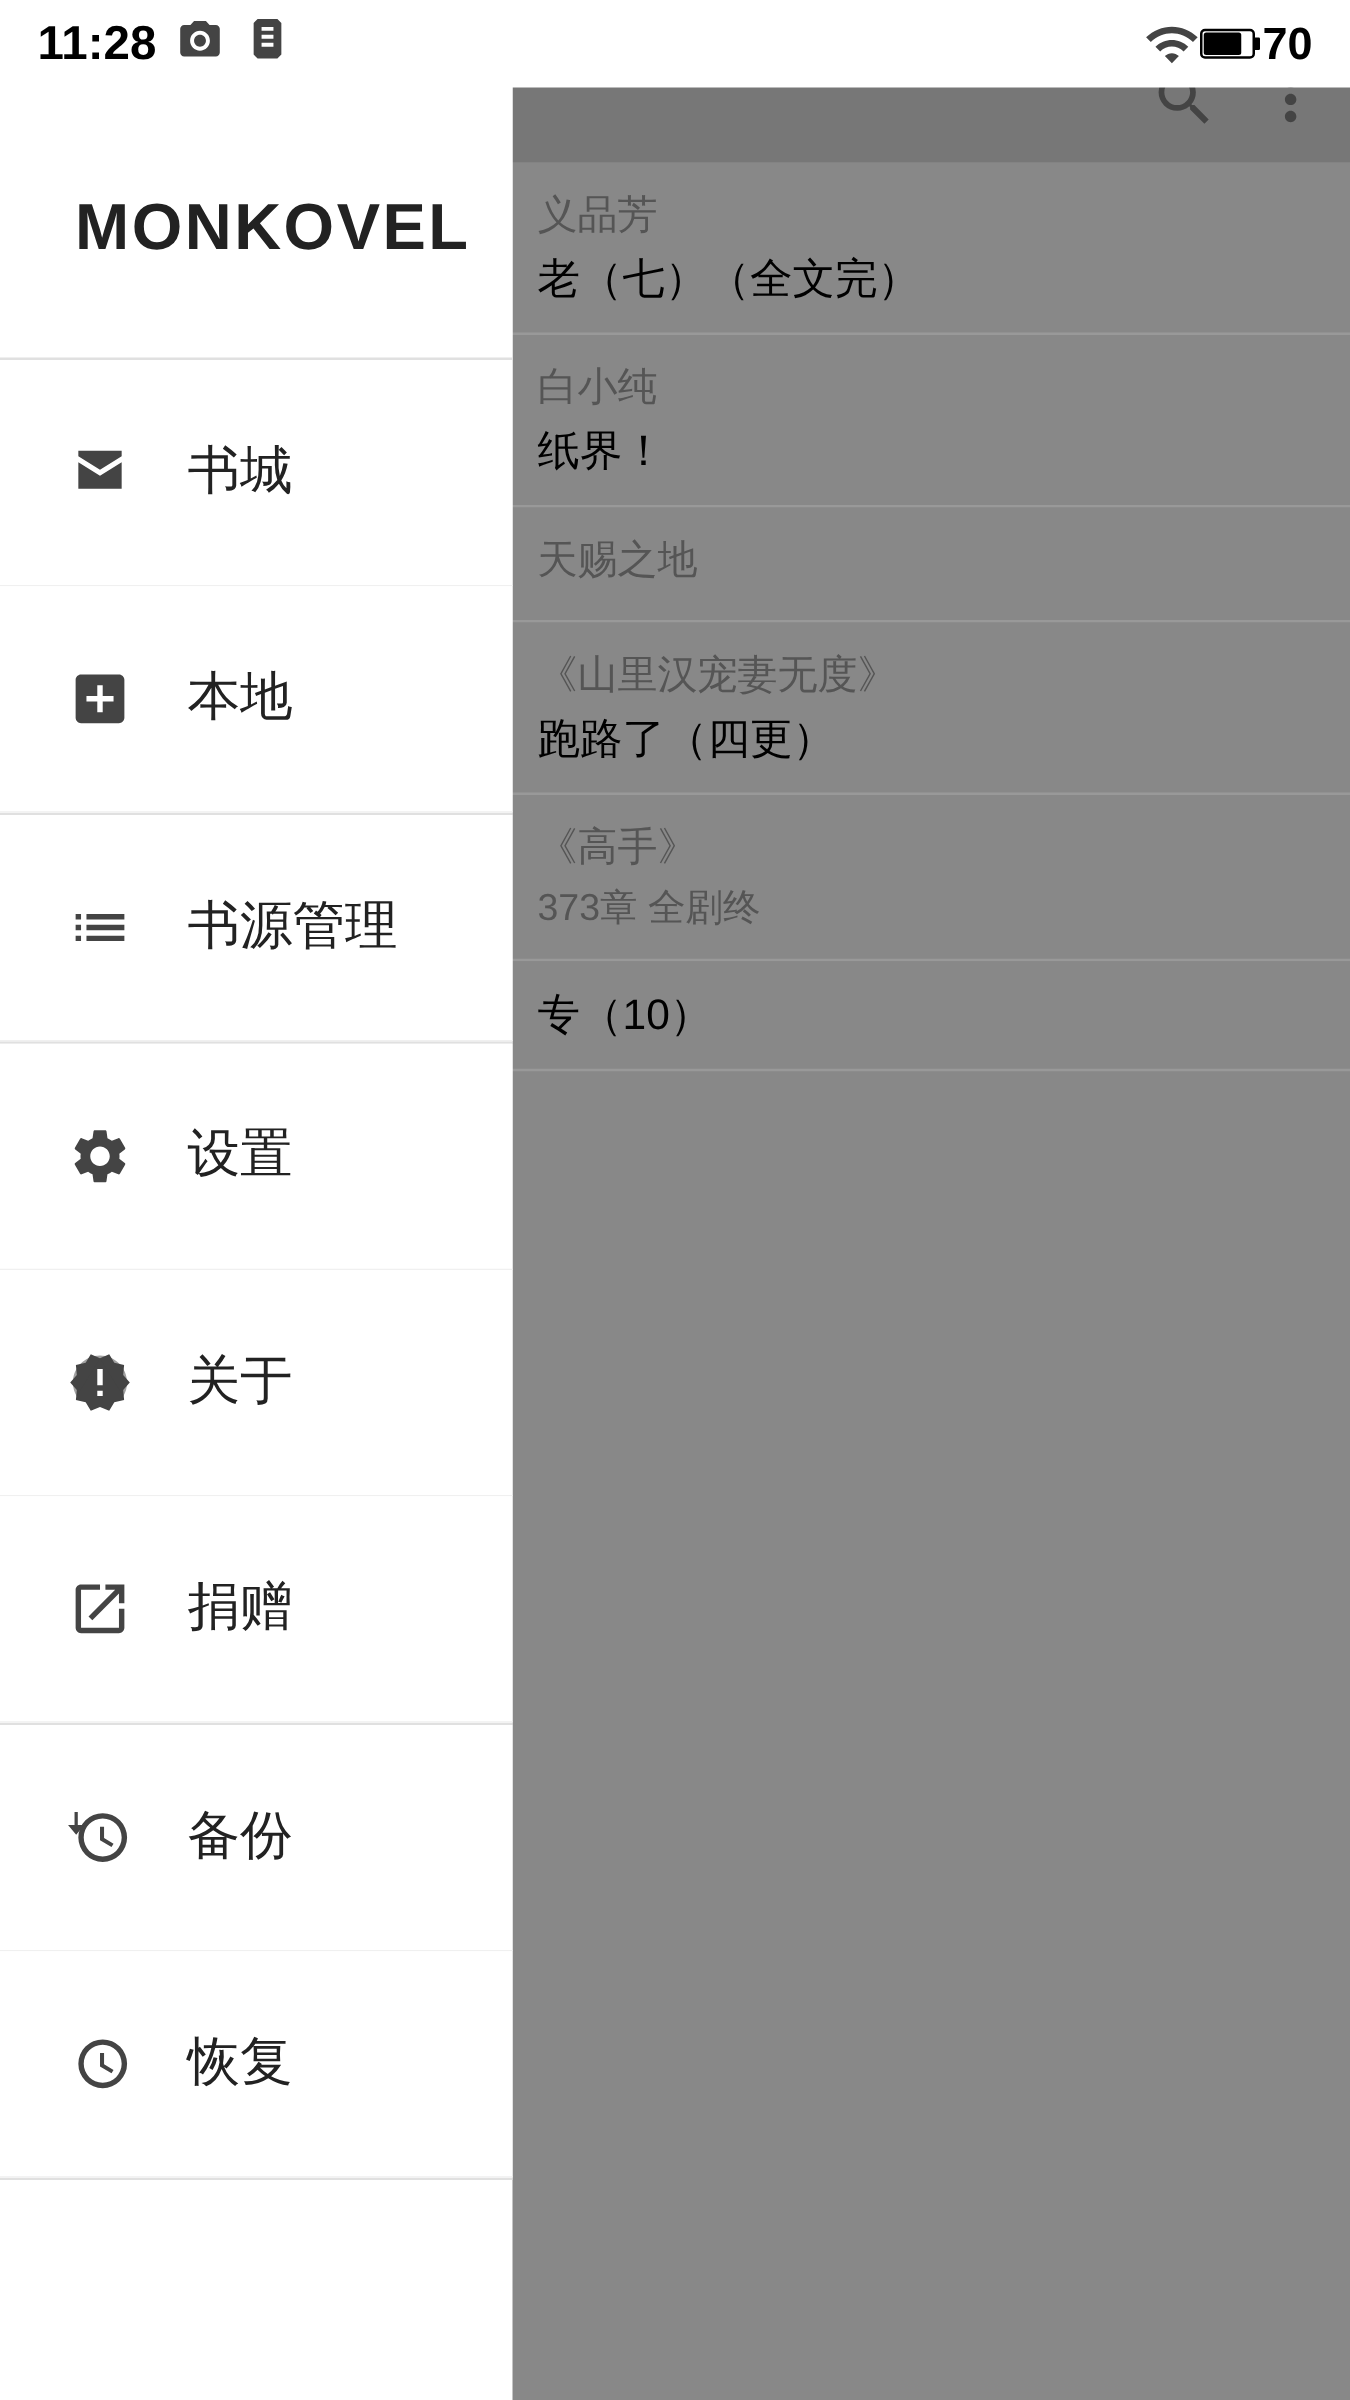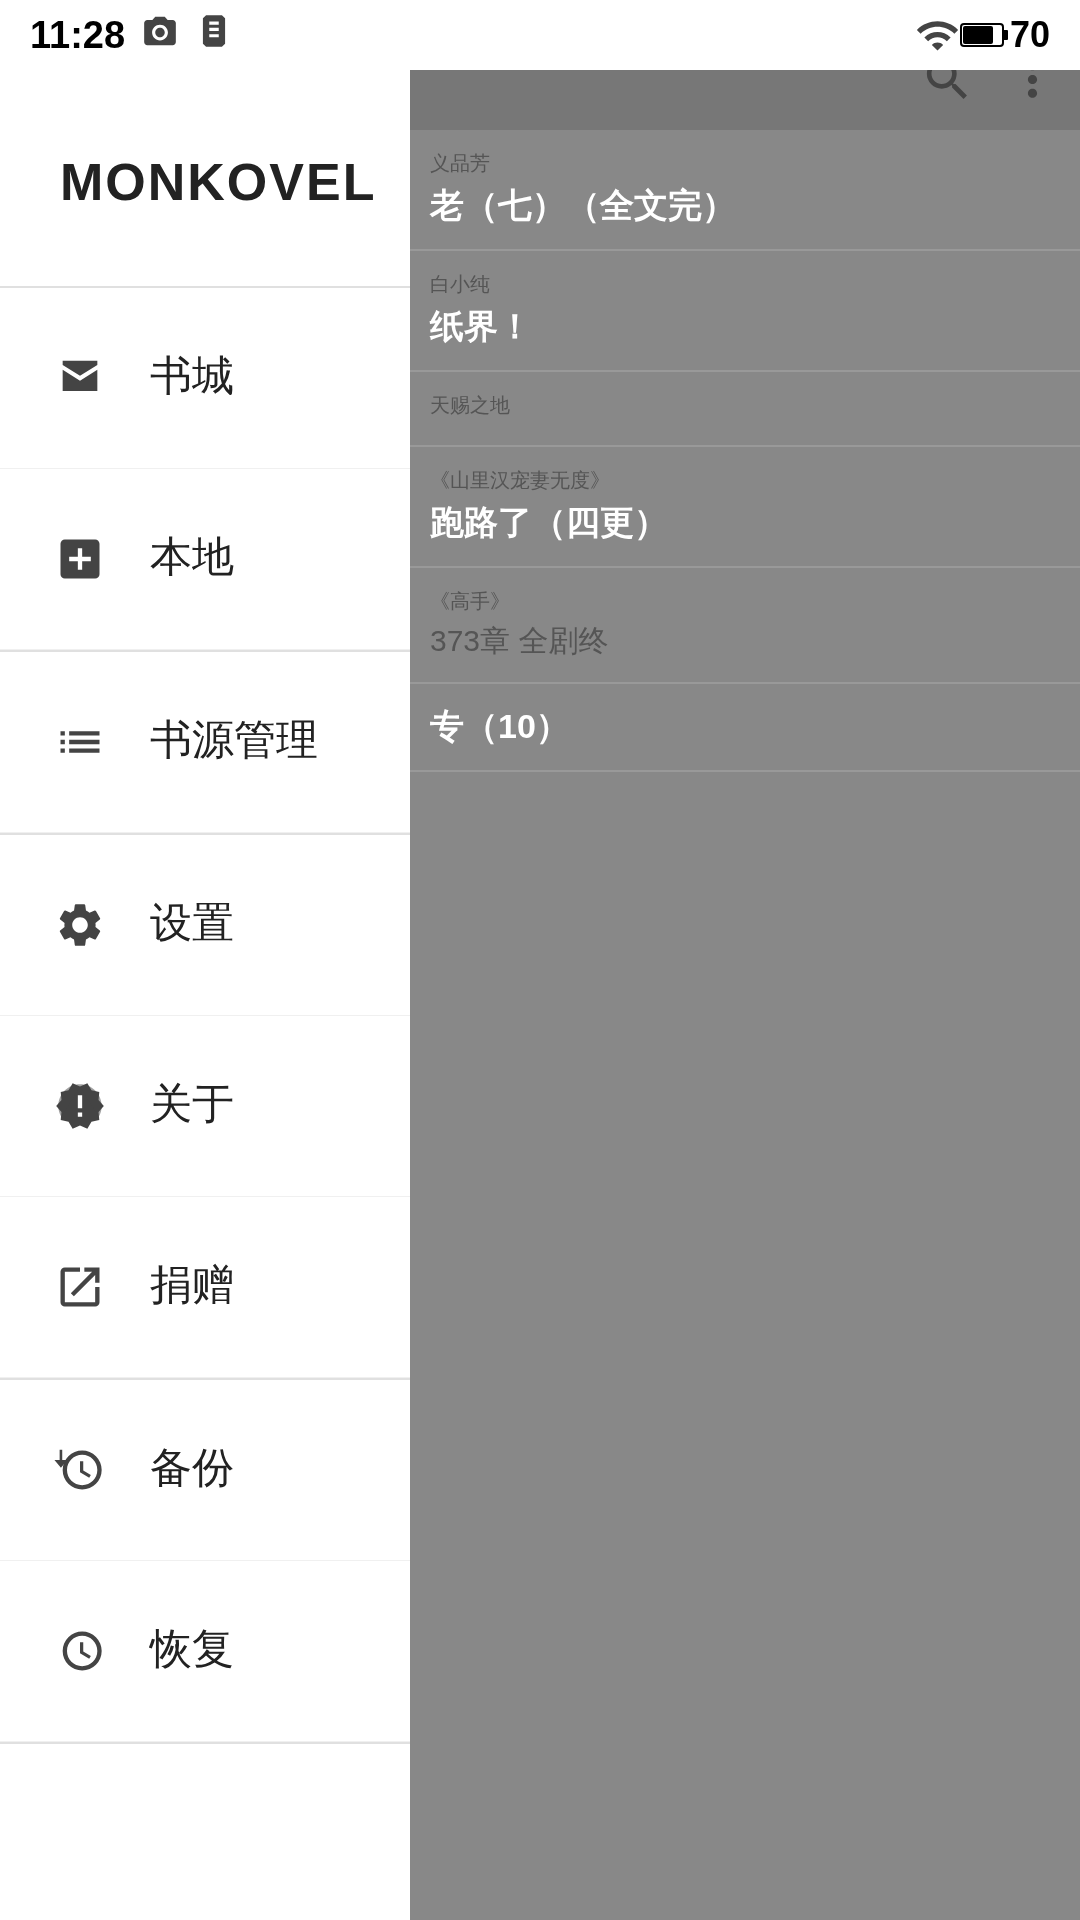--- a/index.html
+++ b/index.html
@@ -98,29 +98,29 @@
       width: 100%;
     }
 
     .right-item {
       padding: 20px 30px;
       background: #888;
       border-bottom: 2px solid #999;
     }
 
     .right-item-sub {
-      font-size: 20px;
+      font-size: 32px;
       color: #555;
       margin-bottom: 6px;
     }
 
     .right-item-title {
       font-size: 34px;
-      color: #ffffff;
-      font-weight: 700;
+      color: #000000;
+      font-weight: 400;
     }
 
     .right-item-desc {
       font-size: 30px;
       color: #555;
       margin-top: 4px;
     }
 
     
     .drawer {

